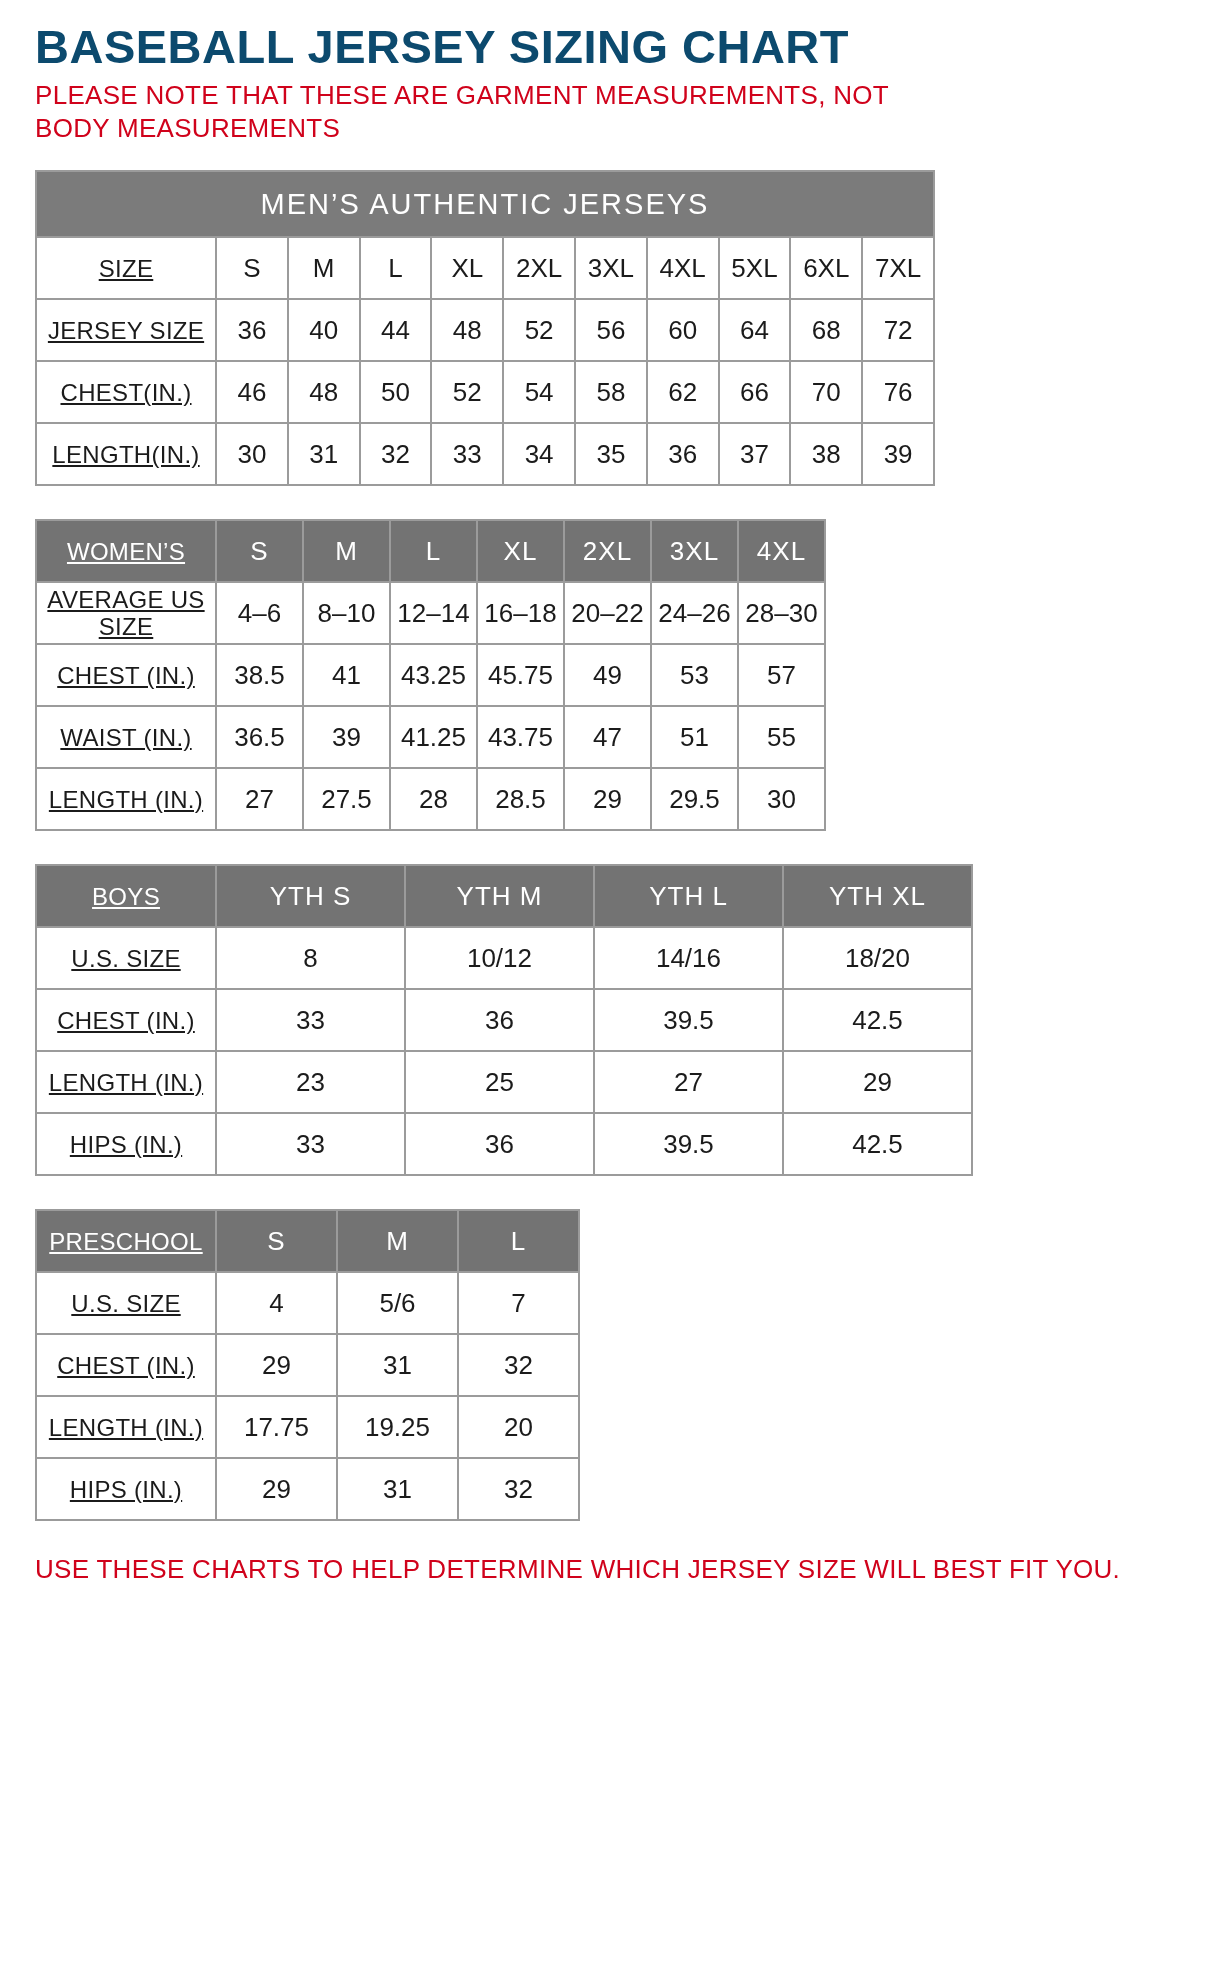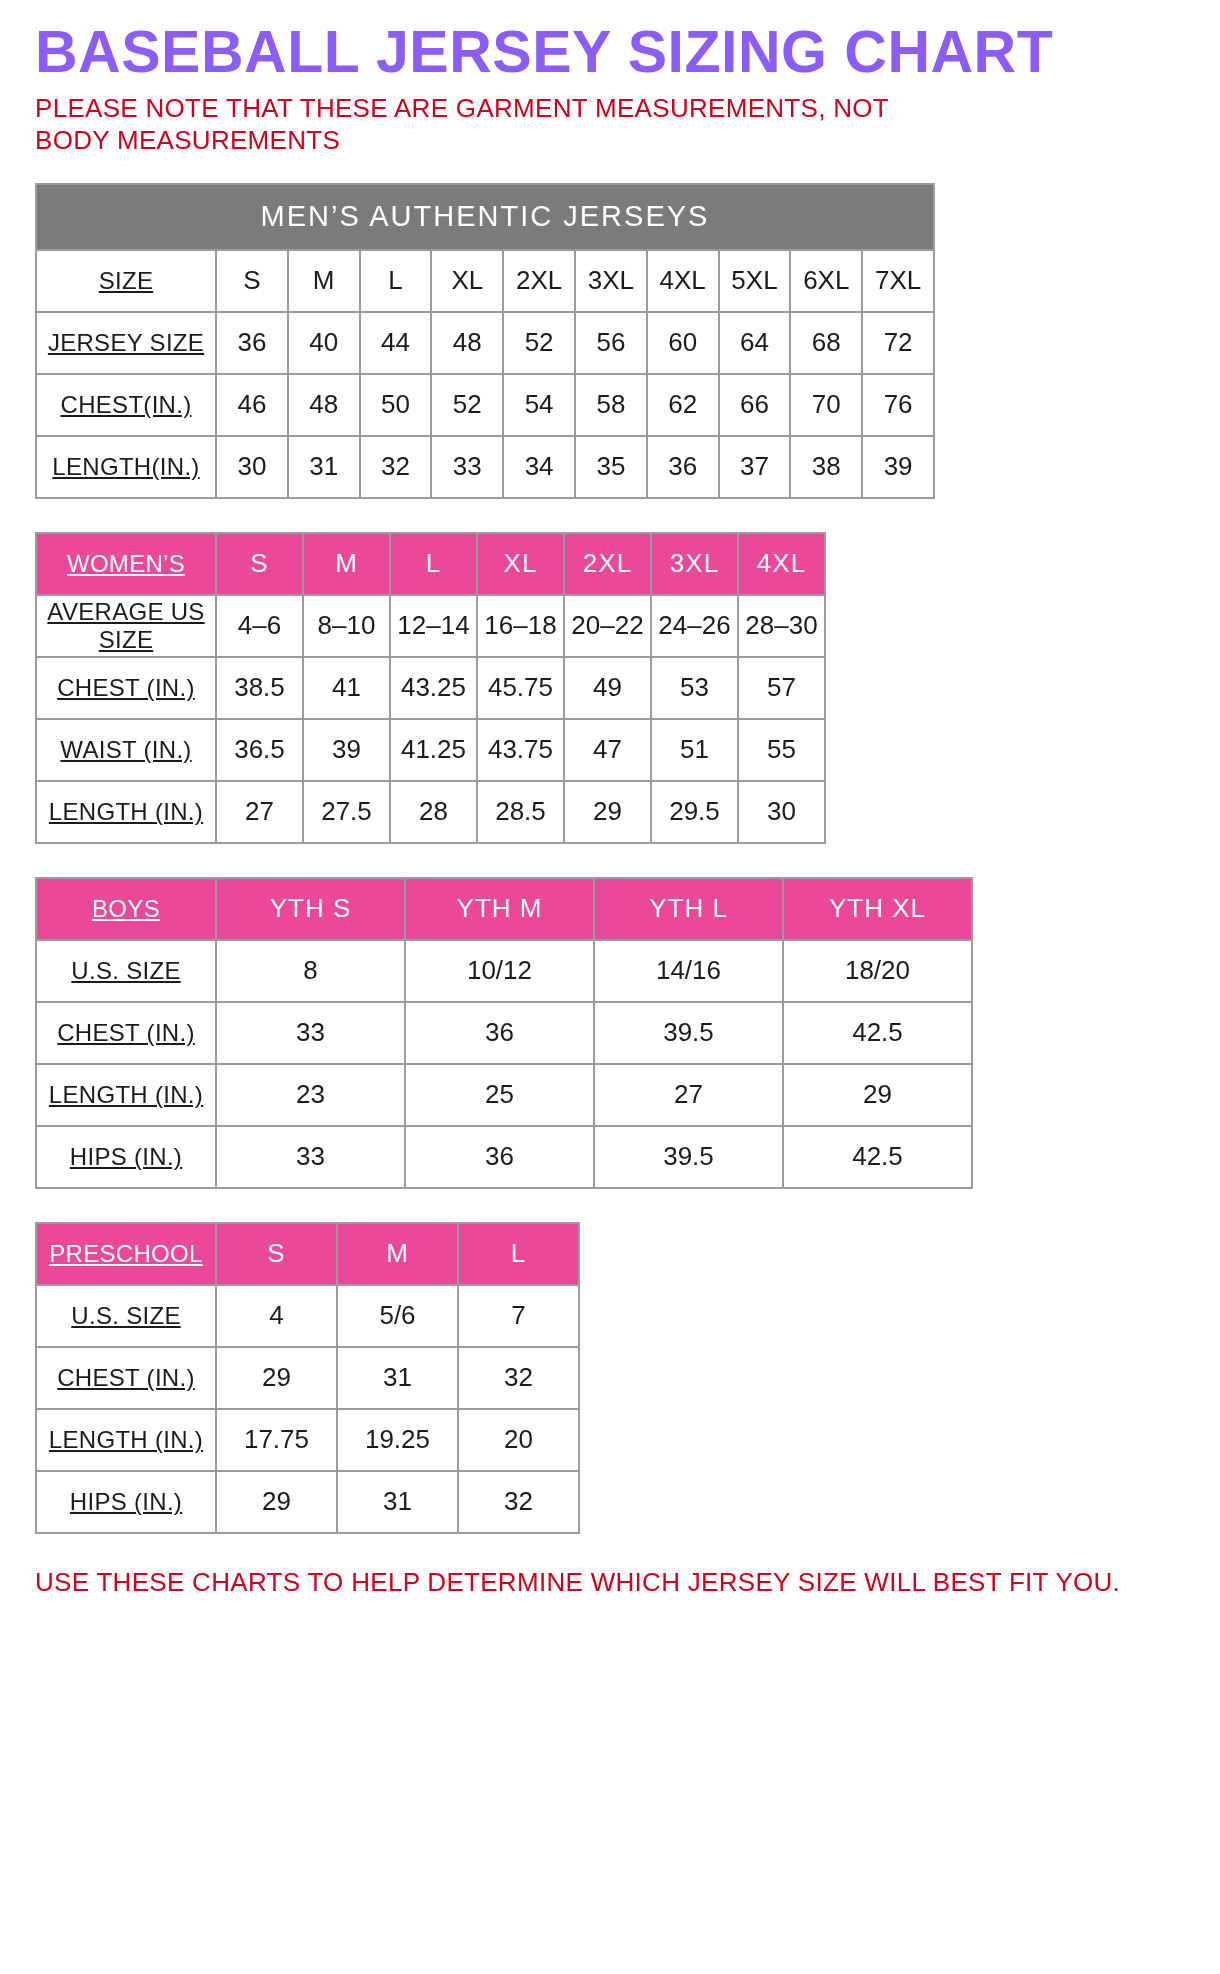--- a/index.html
+++ b/index.html
@@ -9,25 +9,25 @@
     font-family: "Liberation Sans", sans-serif;
     color: #1b1b1b;
   }
   .page {
     width: 1220px;
     box-sizing: border-box;
     padding: 22px 35px 30px 35px;
   }
   h1.page-title {
     margin: 0 0 2px 0;
-    font-size: 59px;
+    font-size: 47px;
     line-height: 1.05;
     font-weight: 900;
     letter-spacing: 0.5px;
-    color: #8b5cf6;
+    color: #0c4a6e;
   }
   .note {
     color: #d0021b;
     font-size: 26px;
     line-height: 1.25;
     letter-spacing: 0.3px;
     max-width: 880px;
     margin: 8px 0 26px 0;
   }
   table.size-table {
@@ -51,21 +51,21 @@
     color: #1b1b1b;
   }
   table.size-table td.banner {
     background: #7b7b7b;
     color: #ffffff;
     font-size: 29px;
     letter-spacing: 2px;
     height: 66px;
   }
   table.size-table td.head {
-    background: #ec4899;
+    background: #737373;
     color: #ffffff;
     font-size: 26px;
     letter-spacing: 1px;
   }
   table.size-table td.label {
     font-size: 24px;
     letter-spacing: 0.3px;
     line-height: 1.15;
     text-decoration: underline;
   }

